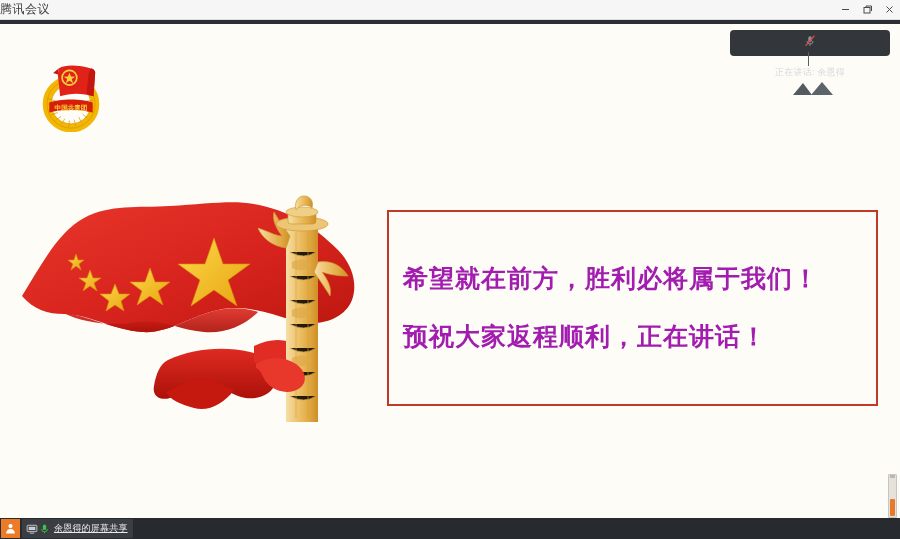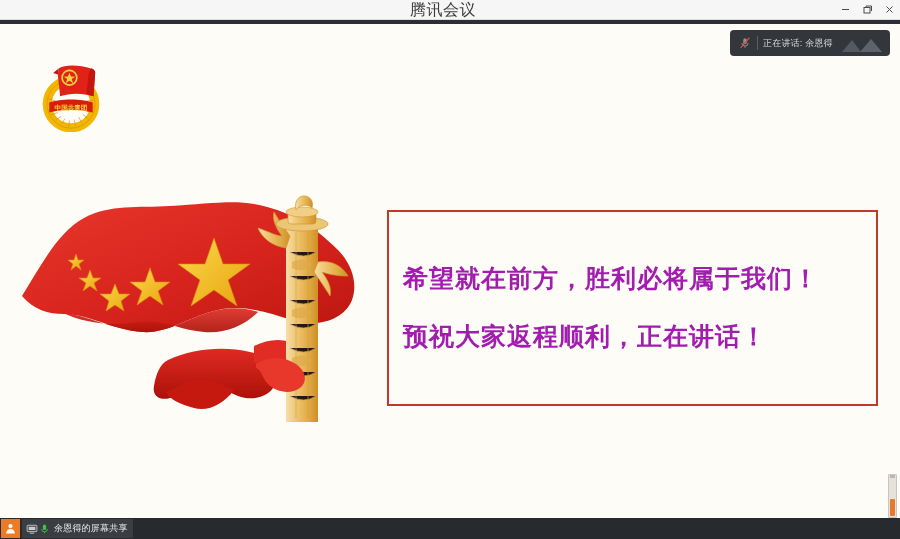--- a/index.html
+++ b/index.html
@@ -29,22 +29,22 @@
     background: #f6f6f6;
     border-bottom: 1px solid #dcdcdc;
     display: flex;
     align-items: center;
     position: relative;
     flex: 0 0 auto;
   }
   #title-bar-title {
     position: absolute;
     left: 0; right: 14px;
-    text-align: center;
-    font-size: 16px;
+    text-align: left;
+    font-size: 12px;
     color: #3c3c3c;
     letter-spacing: .5px;
     line-height: 19px;
     user-select: none;
   }
   #window-controls {
     position: absolute;
     right: 0; top: 0;
     height: 19px;
     display: flex;
@@ -124,20 +124,21 @@
     right: 10px;
     top: 6px;
     height: 26px;
     width: 160px;
     background: #33373c;
     border-radius: 4px;
     display: flex;
     align-items: center;
     padding: 0 4px;
     box-sizing: border-box;
+    flex-direction: column;
   }
   #speaker-mic-icon {
     width: 22px;
     height: 22px;
     display: flex;
     align-items: center;
     justify-content: center;
     flex: 0 0 auto;
   }
   #speaker-divider {
@@ -227,20 +228,21 @@
     align-items: center;
     justify-content: center;
     flex: 0 0 auto;
   }
   #taskbar-chip-label {
     color: #e9eaec;
     font-size: 9px;
     margin-left: 3px;
     white-space: nowrap;
     letter-spacing: .2px;
+    text-decoration: underline;
   }
 </style>
 </head>
 <body>
 
 <div id="app-window">
 
   <div id="title-bar">
     <div id="title-bar-title">腾讯会议</div>
     <div id="window-controls">

